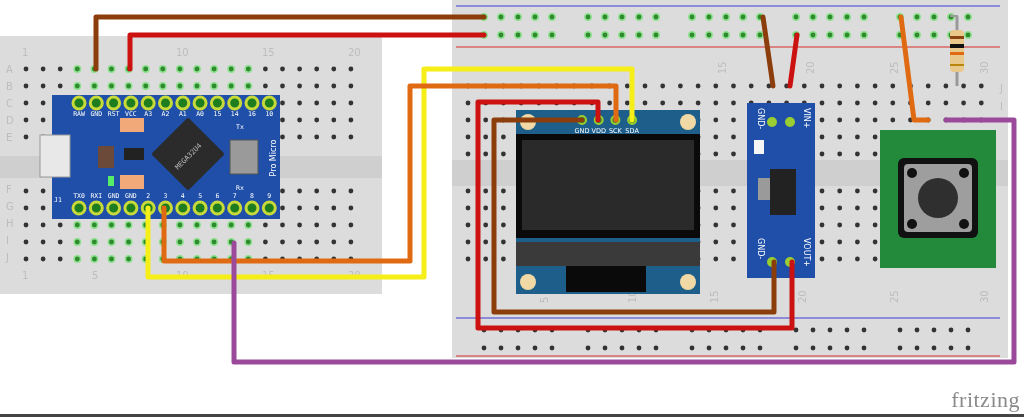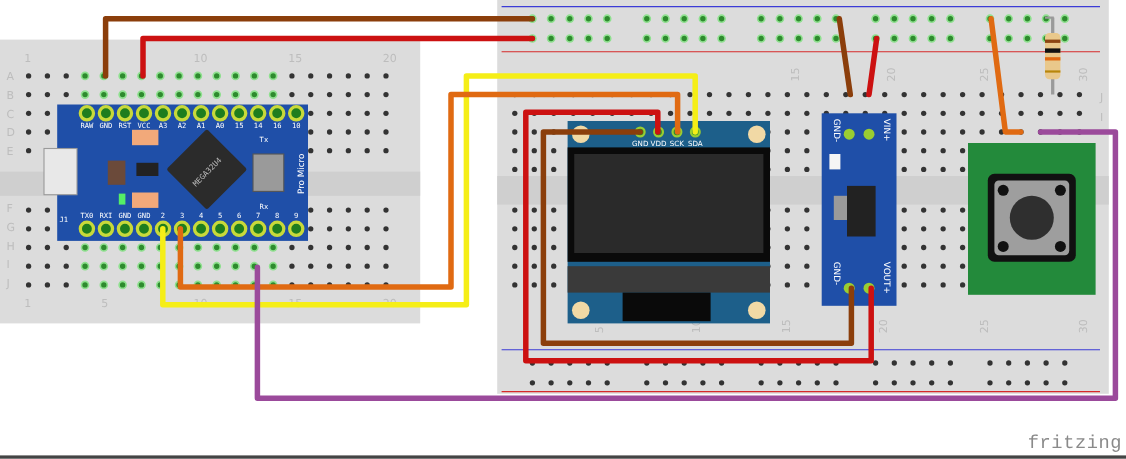--- a/index.html
+++ b/index.html
@@ -1,21 +1,21 @@
 <!DOCTYPE html>
 <html><head>
 <meta charset="utf-8">
 <style>
   html,body{margin:0;padding:0;background:#ffffff;}
   body{width:1024px;height:417px;overflow:hidden;position:relative;font-family:"DejaVu Sans",sans-serif;}
   #canvas{position:absolute;left:0;top:0;}
   .lbl{font-family:"DejaVu Sans",sans-serif;fill:#bdbdbd;font-size:10px;}
   .pinlbl{font-family:"DejaVu Sans Mono",monospace;fill:#ffffff;font-size:6.5px;}
   .modlbl{font-family:"DejaVu Sans",sans-serif;fill:#ffffff;font-size:8px;}
-  .brand{position:absolute;right:4px;bottom:4px;font-family:Liberation Mono, monospace;font-size:17px;color:#8a8a8a;letter-spacing:0.5px;margin-left:32px;}
+  .brand{position:absolute;right:4px;bottom:4px;font-family:Liberation Serif, serif;font-size:22px;color:#8a8a8a;letter-spacing:0.5px;margin-left:32px;}
   .bottomline{position:absolute;left:0;bottom:0;width:1024px;height:3px;background:#444;}
 </style>
 </head>
 <body>
 
 <svg id="canvas" width="1024" height="417" viewBox="0 0 1024 417" xmlns="http://www.w3.org/2000/svg">
 
   <g>
     <rect x="0" y="36" width="382" height="258" fill="#dcdcdc"></rect>
     <rect x="0" y="156" width="382" height="22" fill="#cfcfcf"></rect>

